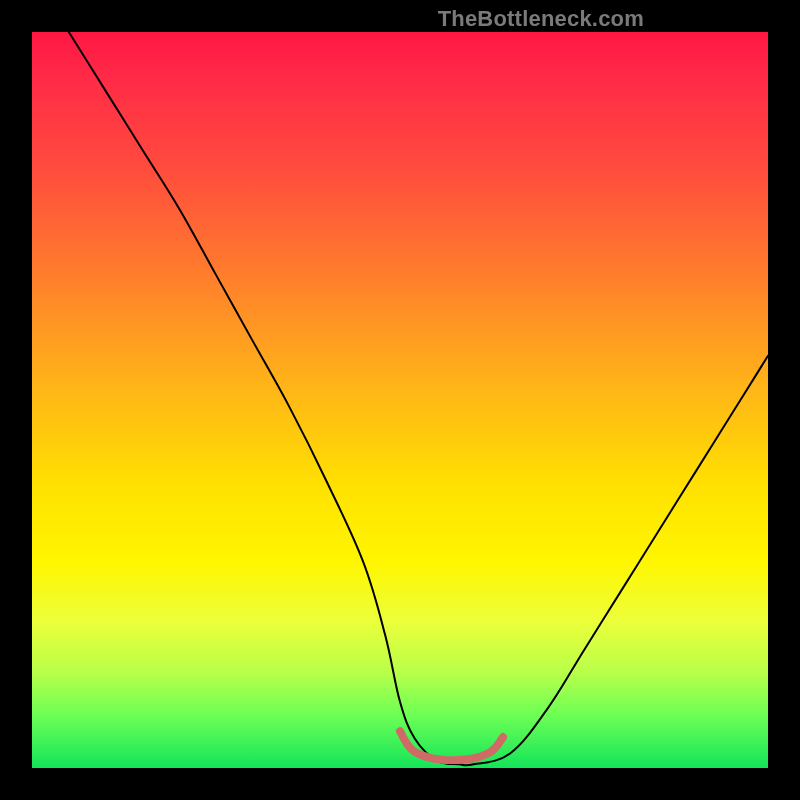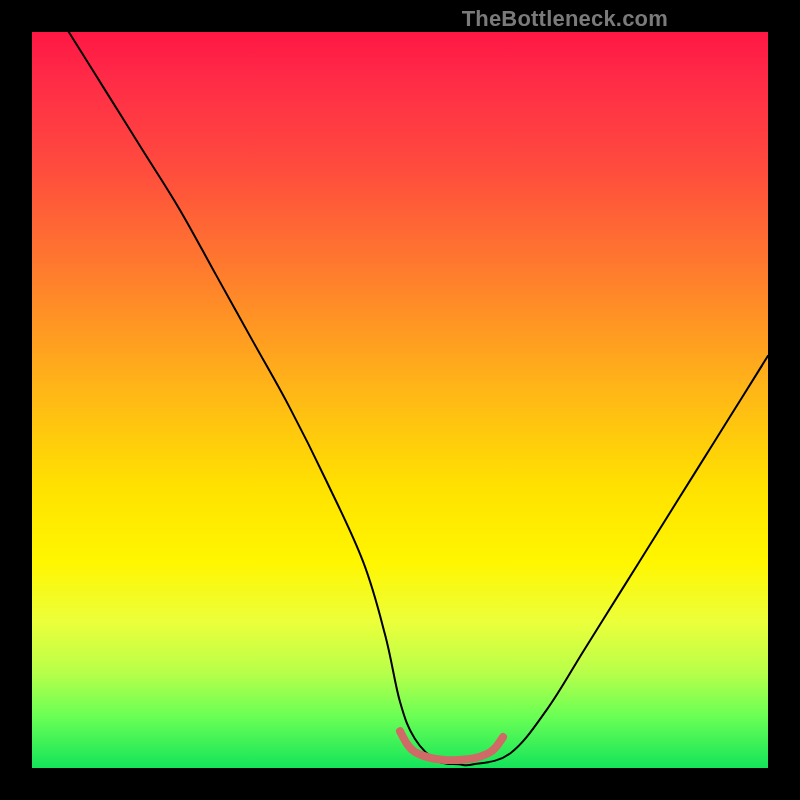--- a/index.html
+++ b/index.html
@@ -10,21 +10,20 @@
     background: #000;
     overflow: hidden;
   }
   .frame {
     position: absolute;
     left: 0;
     top: 0;
     width: 660px;
     height: 800px;
     background: #000;
-    padding-left: 24px;
   }
   .plot {
     position: absolute;
     left: 32px;
     top: 32px;
     width: 736px;
     height: 736px;
     
     background: linear-gradient(
       to bottom,

